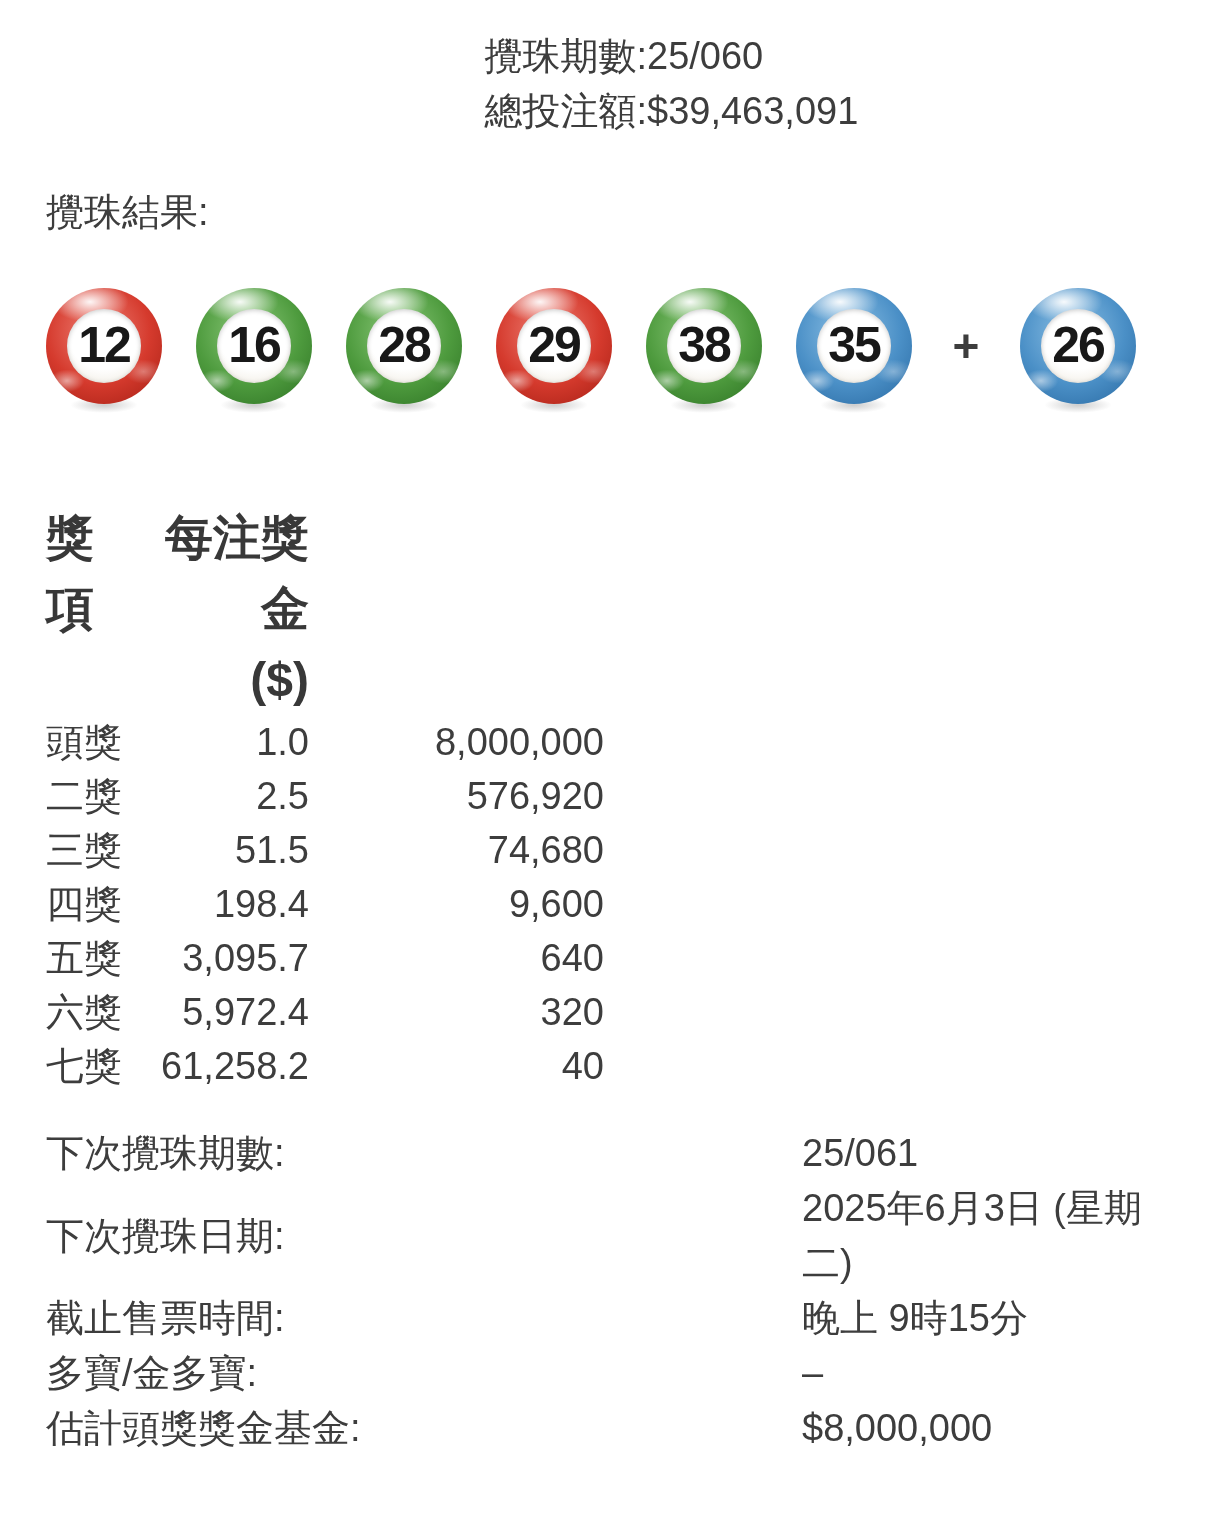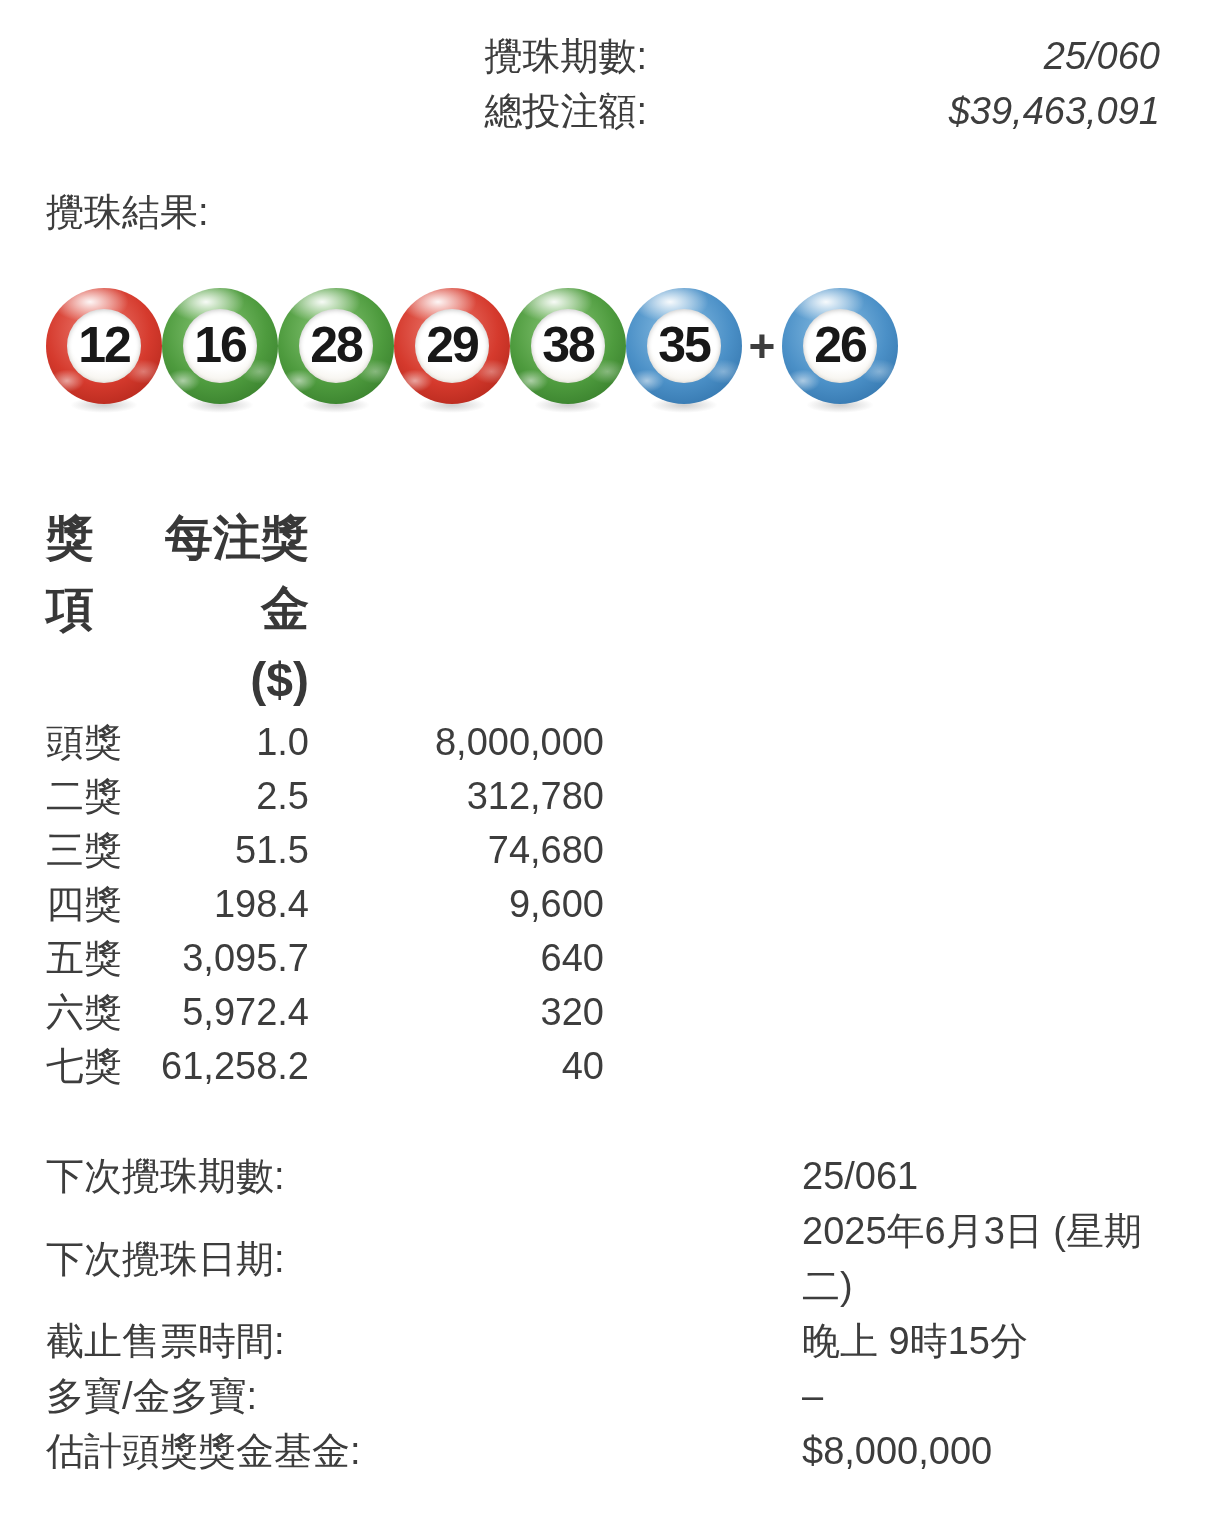--- a/index.html
+++ b/index.html
@@ -9,26 +9,26 @@
     font-size:38px;
     line-height:55px;
     color:#3d3d3d;
     -webkit-font-smoothing:antialiased;
   }
   .container { width:1206px; box-sizing:border-box; padding:29px 46px 60px 46px; }
 
   
   .info-row { display:grid; grid-template-columns:601px 1fr; }
   .info-row .label { text-align:right; }
-  .info-row .value { text-align:right;font-style:italic; }
+  .info-row .value { text-align:left; }
 
   .results-label { margin-top:46px; }
 
   
-  .balls-row { margin-top:45px; display:flex; align-items:center; height:122px; }
+  .balls-row { margin-top:45px; display:flex; align-items:center; gap:34px; height:122px; }
   .ball {
     position:relative;
     width:116px; height:116px;
     border-radius:50%;
     flex:0 0 auto;
   }
   .ball[data-color="red"]   { --light:#ef8277; --main:#d53a2d; --dark:#a31e13; }
   .ball[data-color="green"] { --light:#8cc97a; --main:#4e9b3e; --dark:#2c7022; }
   .ball[data-color="blue"]  { --light:#8ec1e5; --main:#4b90c7; --dark:#27679f; }
   .ball .sphere {
@@ -64,21 +64,21 @@
     display:grid; grid-template-columns:110px 153px 295px;
     font-size:48px; font-weight:700; line-height:71px;
     white-space:pre-line; color:#383838;
   }
   .prize-header .h-units, .prize-header .h-prize { text-align:right; }
   .prize-row { display:grid; grid-template-columns:110px 153px 295px; line-height:54px; }
   .prize-row .tier { text-align:left; }
   .prize-row .units, .prize-row .prize { text-align:right; }
 
   
-  .next-draw { margin-top:56px; }
+  .next-draw { margin-top:33px; }
   .next-row { display:grid; grid-template-columns:756px 340px; align-items:center; }
   .next-row .label { text-align:left; }
   .next-row .value { text-align:left; }
 </style>
 </head>
 <body>
 
 <div class="container">
 
   <div>
@@ -155,21 +155,21 @@
 ($)</span>
     </div>
     <div class="prize-row">
       <span class="tier">頭獎</span>
       <span class="units">1.0</span>
       <span class="prize">8,000,000</span>
     </div>
     <div class="prize-row">
       <span class="tier">二獎</span>
       <span class="units">2.5</span>
-      <span class="prize">312,780</span>
+      <span class="prize">576,920</span>
     </div>
     <div class="prize-row">
       <span class="tier">三獎</span>
       <span class="units">51.5</span>
       <span class="prize">74,680</span>
     </div>
     <div class="prize-row">
       <span class="tier">四獎</span>
       <span class="units">198.4</span>
       <span class="prize">9,600</span>

